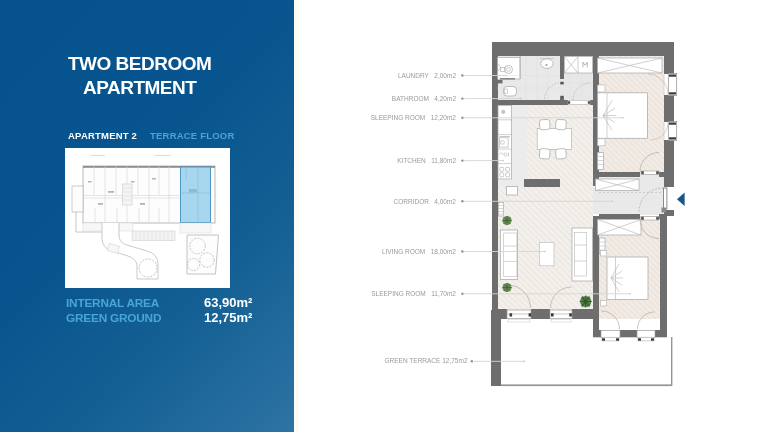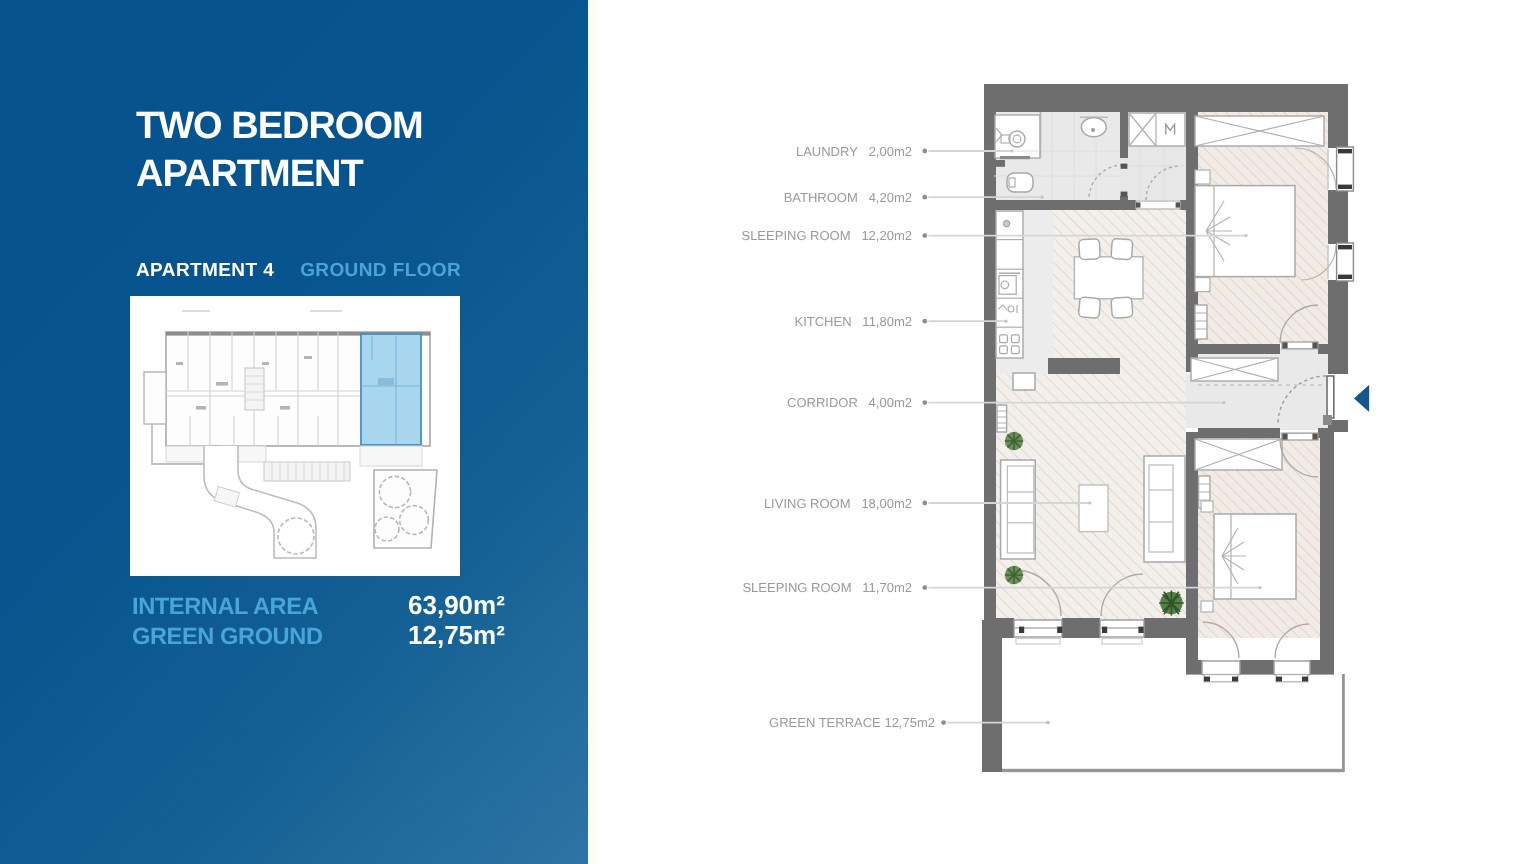--- a/index.html
+++ b/index.html
@@ -2,40 +2,40 @@
 <html><head>
 <meta charset="utf-8">
 <style>
   html,body{margin:0;padding:0;}
   body{width:768px;height:432px;position:relative;overflow:hidden;background:#ffffff;
        font-family:"Liberation Sans",sans-serif;}
   .panel{position:absolute;left:0;top:0;width:294px;height:432px;
          background:linear-gradient(133deg,#05528c 0%,#07548e 40%,#146094 70%,#2e74a4 100%);}
   .edge{position:absolute;left:294px;top:0;width:5px;height:432px;background:#fbfaef;opacity:.5;}
   .title{position:absolute;left:68px;top:51.5px;color:#ffffff;font-weight:bold;
-         font-size:19px;line-height:24.4px;letter-spacing:-0.5px;}
+         font-size:19px;line-height:24.4px;letter-spacing:-0.5px;text-align:center;}
   .sub{position:absolute;left:68px;top:130px;font-size:9.5px;font-weight:bold;letter-spacing:0.2px;}
   .sub .w{color:#ffffff;}
   .sub .b{color:#4ba3d8;margin-left:13px;}
   .card{position:absolute;left:65px;top:148px;width:165px;height:140px;background:#ffffff;}
   .areas{position:absolute;left:66px;top:294.5px;font-size:13px;font-weight:bold;}
   .arow{position:absolute;white-space:nowrap;text-align:center;}
   .lab{color:#47a5d9;font-size:11.8px;letter-spacing:-0.2px;}
   .val{color:#ffffff;position:absolute;left:106px;margin-left:32px;}
 </style>
 </head>
 <body>
 
 <div class="panel"></div>
 
 <div class="edge"></div>
 
 <div class="title">TWO BEDROOM<br>APARTMENT</div>
 
-<div class="sub"><span class="w">APARTMENT 4</span><span class="b">GROUND FLOOR</span></div>
+<div class="sub"><span class="w">APARTMENT 2</span><span class="b">TERRACE FLOOR</span></div>
 
 <div class="areas">
   <div class="arow" style="top:0"><span class="lab">INTERNAL AREA</span><span class="val">63,90m²</span></div>
 
   <div class="arow" style="top:15px"><span class="lab">GREEN GROUND</span><span class="val">12,75m²</span></div>
 </div>
 
 <div class="card">
 <svg width="165" height="140" viewBox="0 0 165 140">
 

